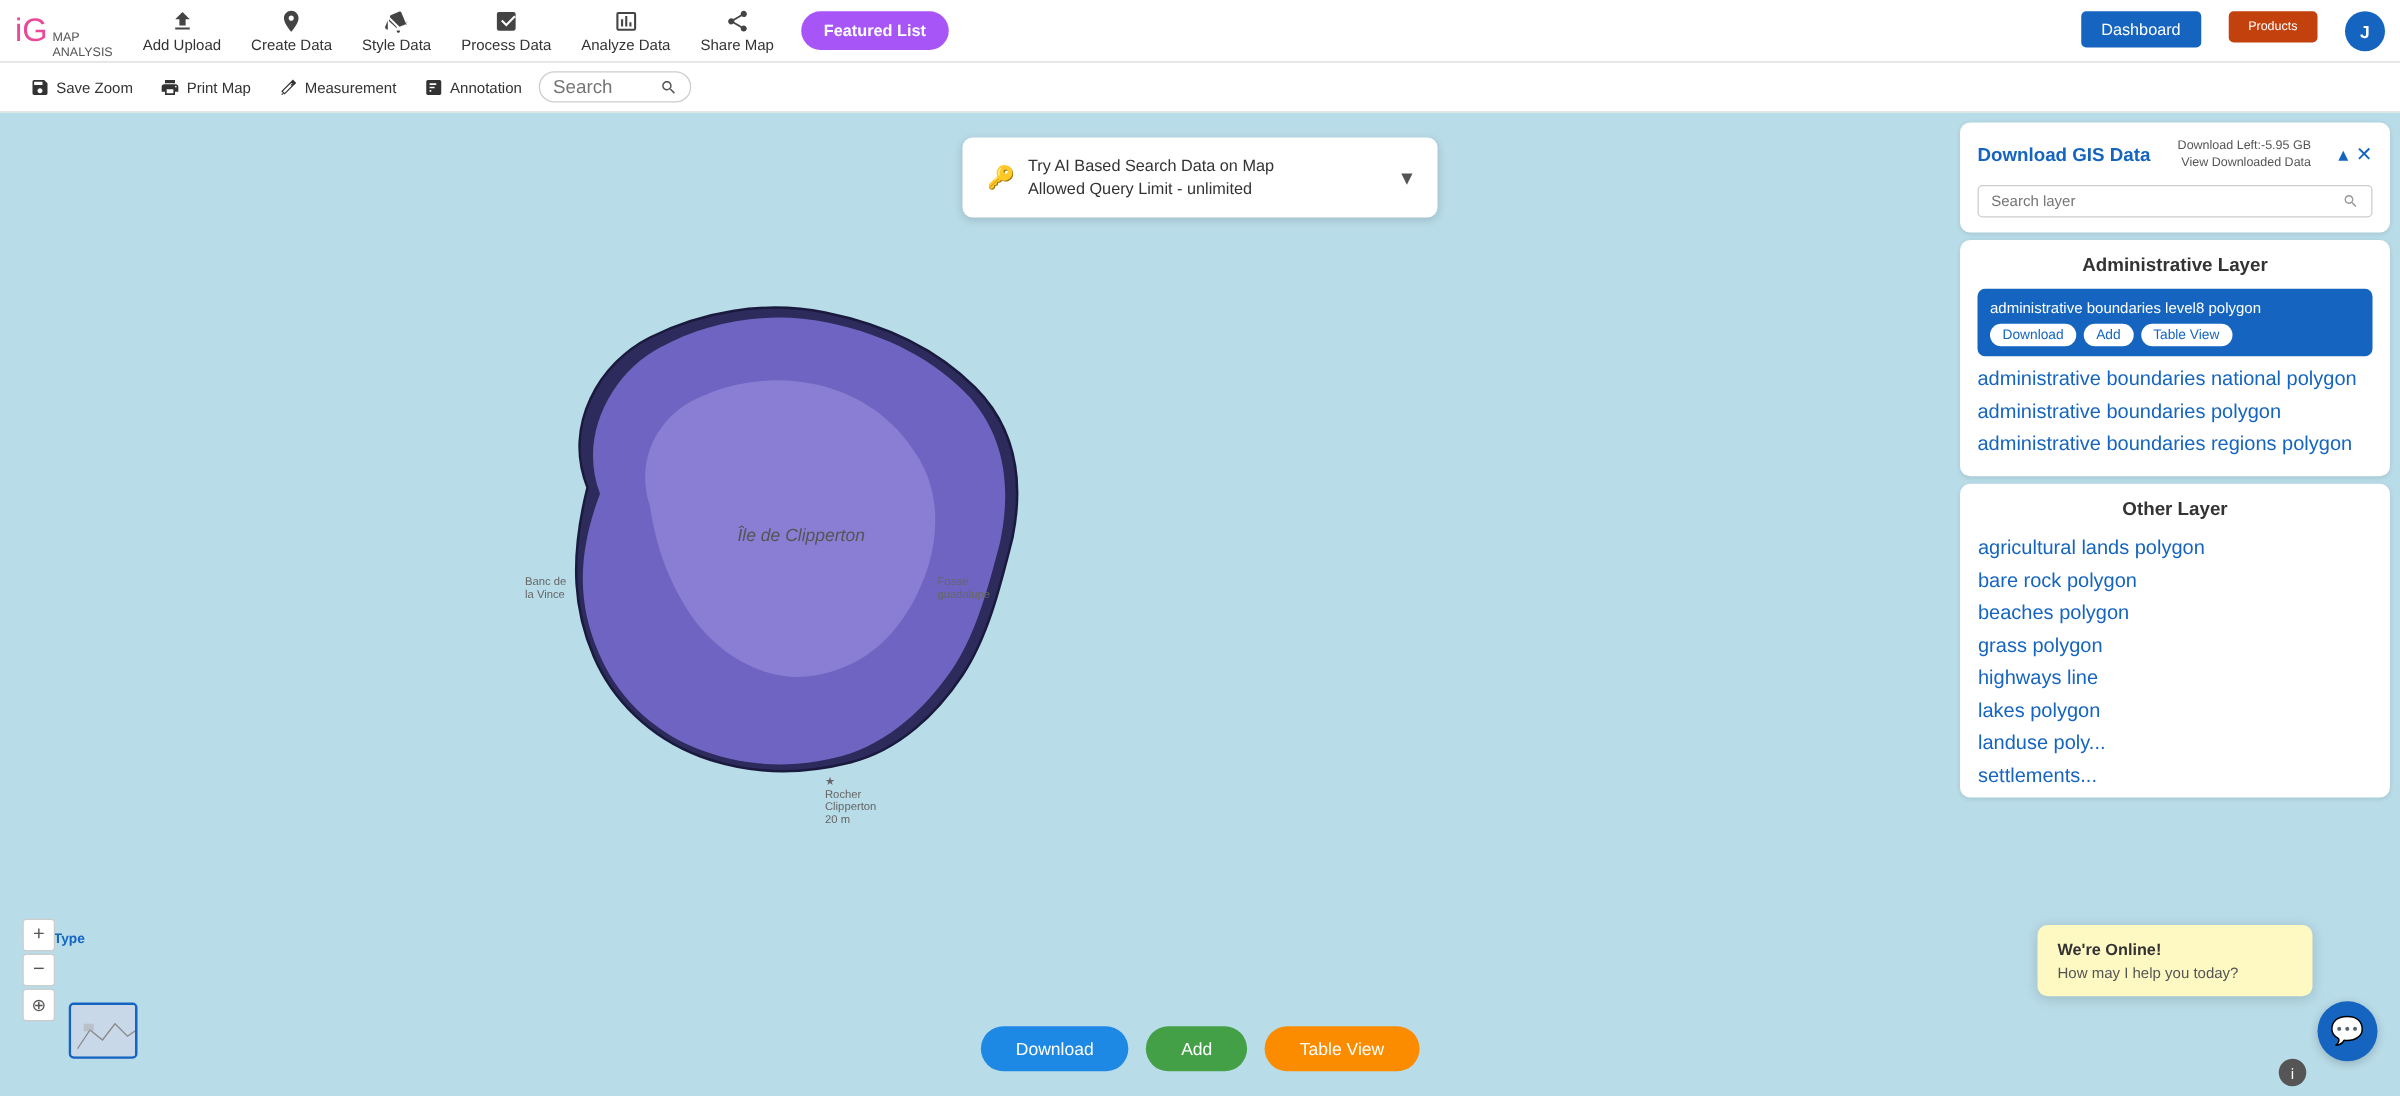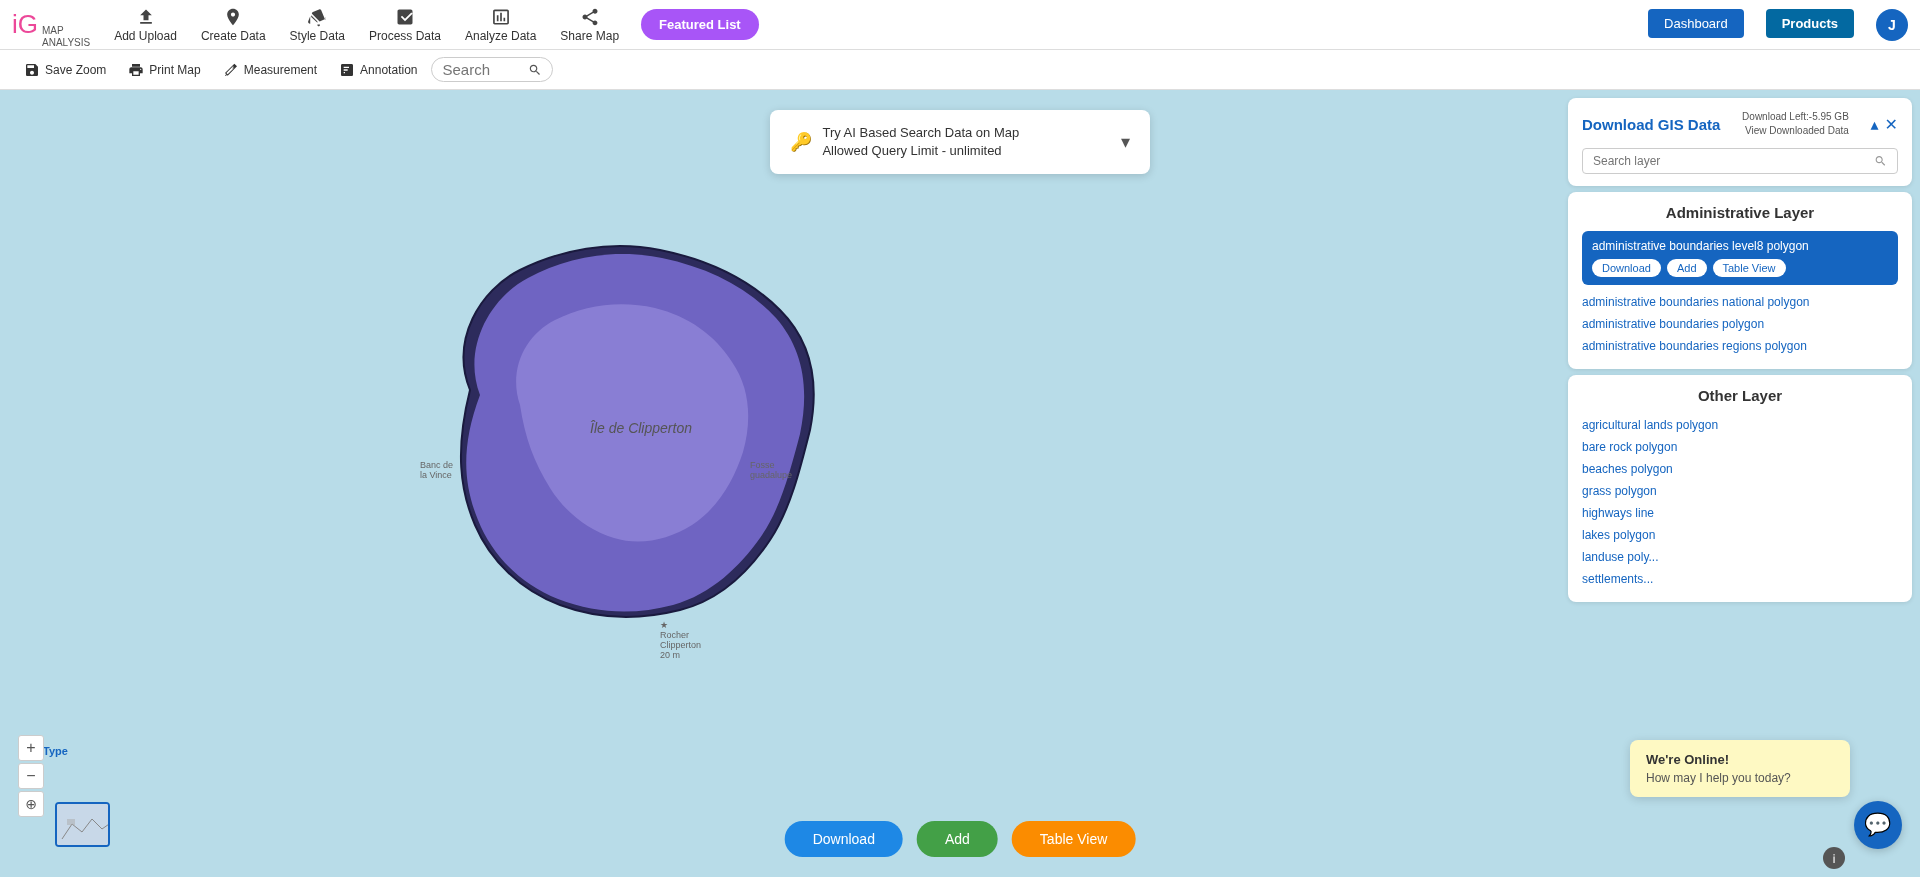--- a/index.html
+++ b/index.html
@@ -65,28 +65,27 @@
     .dashboard-btn {
       background: #1565c0;
       color: #fff;
       border: none;
       border-radius: 4px;
       padding: 7px 16px;
       font-size: 13px;
       cursor: pointer;
     }
     .products-btn {
-      background: #0369a1;
+      background: #c2410c;
       color: #fff;
       border: none;
       border-radius: 4px;
       padding: 7px 16px;
-      font-size: 13px;
-      cursor: pointer;
-      font-weight: bold;
+      font-size: 10px;
+      cursor: pointer;
     }
     .avatar {
       width: 32px;
       height: 32px;
       border-radius: 50%;
       background: #1565c0;
       color: #fff;
       display: flex;
       align-items: center;
       justify-content: center;
@@ -373,21 +372,21 @@
       flex-shrink: 0;
     }
     .layer-section-title {
       font-size: 15px;
       font-weight: bold;
       color: #333;
       text-align: center;
       margin-bottom: 10px;
     }
     .layer-item {
-      font-size: 12px;
+      font-size: 16px;
       color: #1565c0;
       padding: 4px 0;
       cursor: pointer;
     }
     .layer-item-active {
       background: #1565c0;
       color: #fff;
       border-radius: 6px;
       padding: 8px 10px;
       margin-bottom: 6px;

